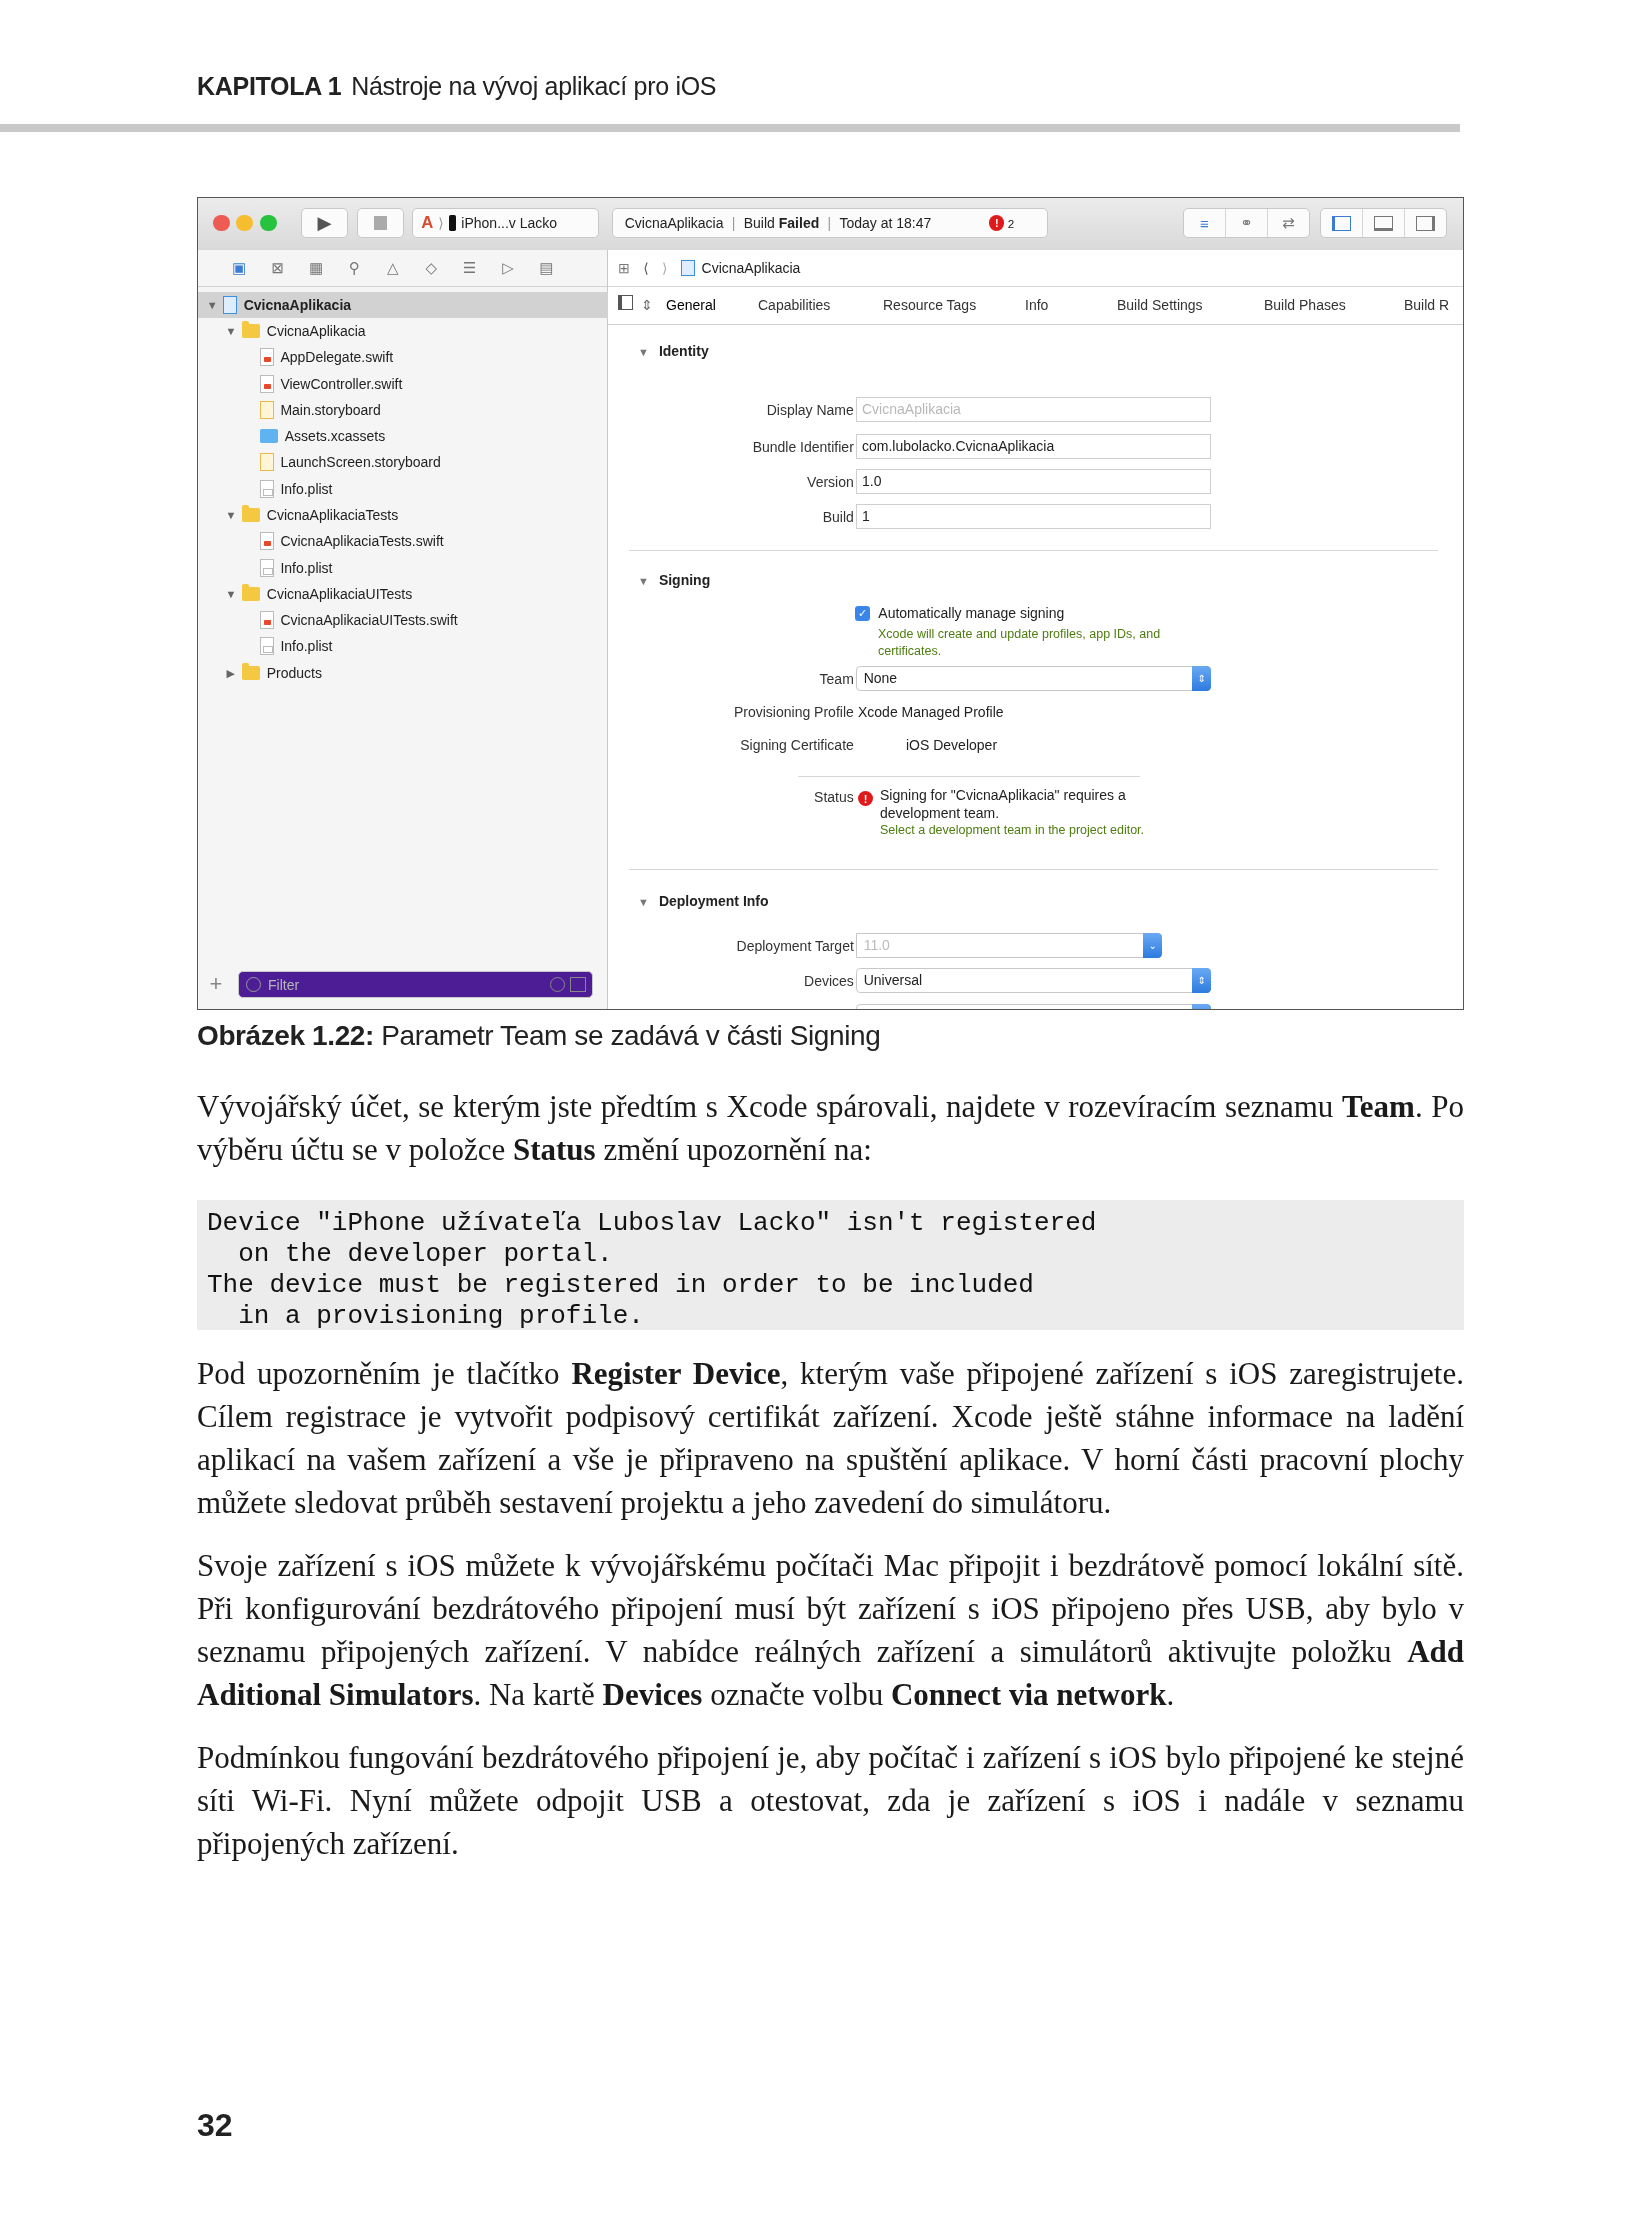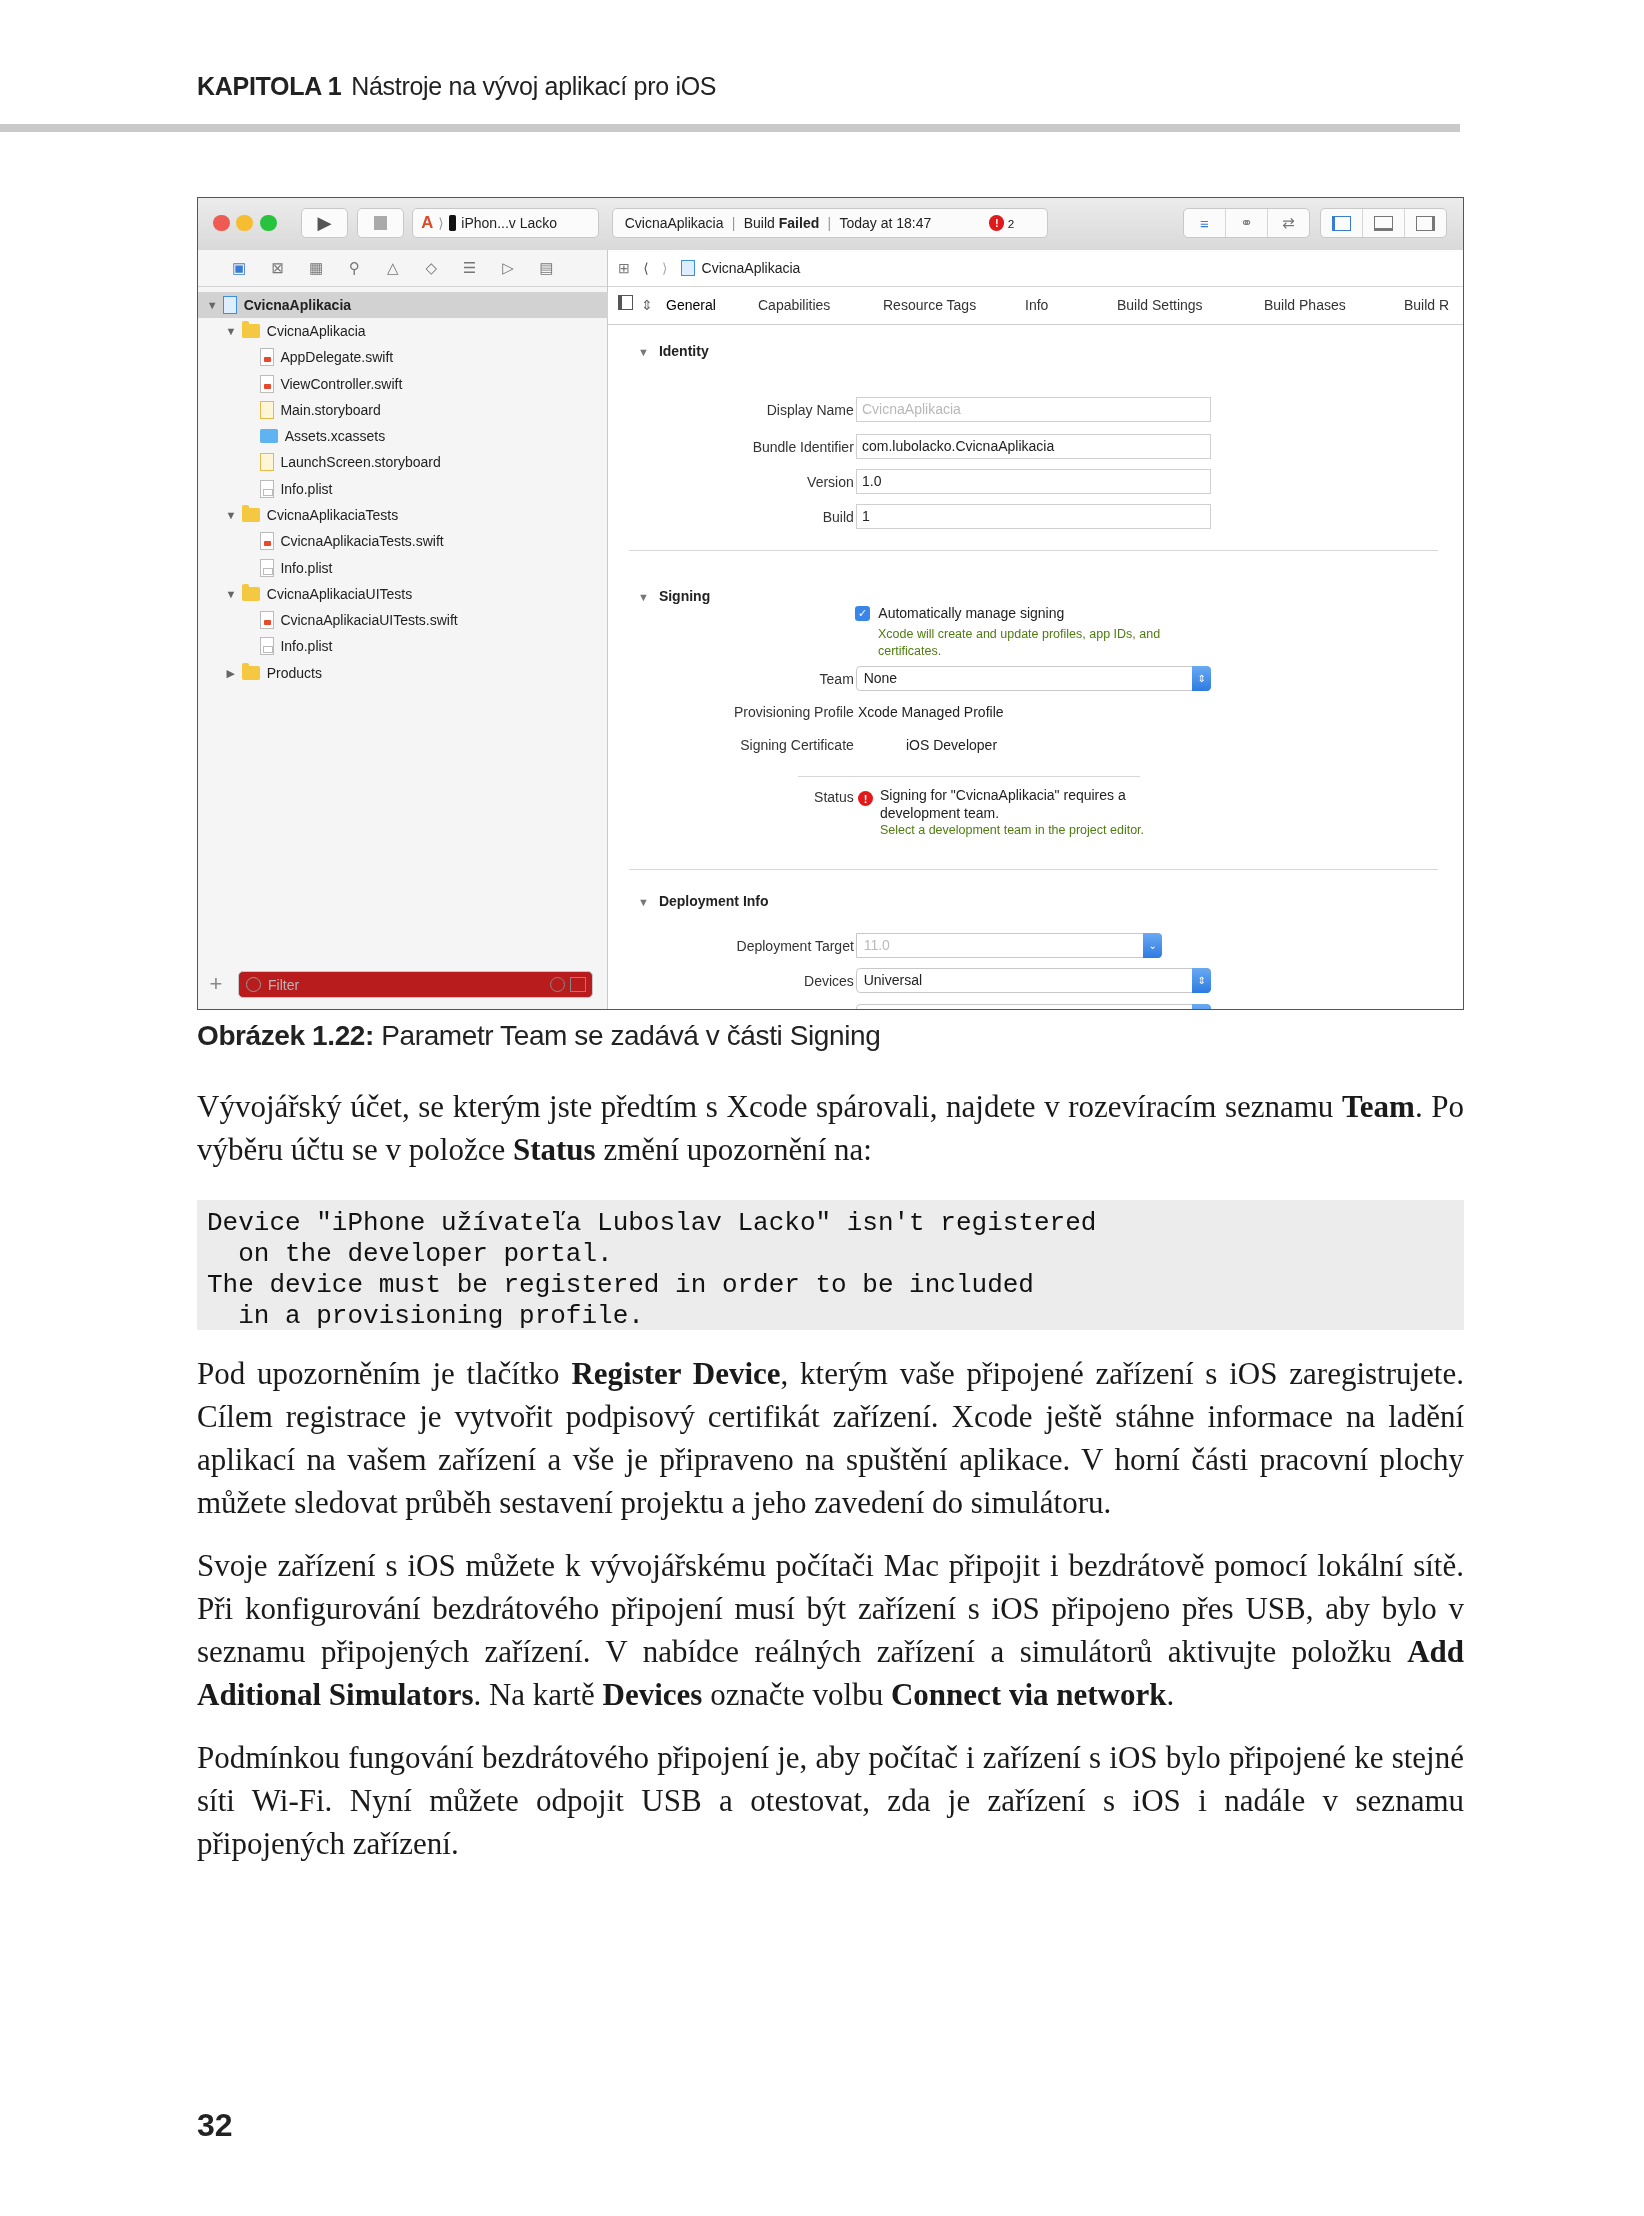--- a/index.html
+++ b/index.html
@@ -33,21 +33,21 @@
   .ficon { width:16.7px; height:18.4px; margin-right:6.7px; flex:none; }
   .folder { background:#f5c842; border-radius:1.7px; height:14px; width:18.4px; position:relative; }
   .folder:before { content:""; position:absolute; left:0; top:-3.3px; width:7.5px; height:4.2px; background:#f5c842; border-radius:1.7px 1.7px 0 0; }
   .doc { background:#fff; border:0.8px solid #bbb; box-sizing:border-box; position:relative; width:14px; }
   .doc.swift:after { content:""; position:absolute; left:3.3px; top:8.3px; width:6.7px; height:5px; background:#e8492d; border-radius:0.8px; }
   .doc.sb { background:#fff6d8; border-color:#e6b949; }
   .doc.plist:after { content:""; position:absolute; left:2.5px; top:8.3px; width:7.5px; height:5px; border:0.8px solid #bbb; }
   .proj { background:#dfeefe; border:0.8px solid #3f8ee6; box-sizing:border-box; width:14px; }
   .xcassets { background:#5eb3f0; border-radius:1.7px; width:18.4px; height:14px; }
   .filter { left:8.3px; top:721px; width:392px; height:28px; }
-  .filter-box { position:absolute; left:32px; top:0; width:355px; height:27px; border:0.8px solid #c8c8c8; border-radius:5px; background:#b91c1c; box-sizing:border-box; display:flex; align-items:center; font-size:14px; color:#b7b7b7; padding-left:6.7px; }
+  .filter-box { position:absolute; left:32px; top:0; width:355px; height:27px; border:0.8px solid #c8c8c8; border-radius:5px; background:#4c1d95; box-sizing:border-box; display:flex; align-items:center; font-size:14px; color:#b7b7b7; padding-left:6.7px; }
 
   
   .editor { left:410px; top:52px; width:855px; height:759px; background:#fff; }
   .jump { left:0; top:0; width:100%; height:37px; border-bottom:0.8px solid #d6d6d6; display:flex; align-items:center; padding-left:10px; box-sizing:border-box; font-size:14px; color:#222; gap:13.4px; }
   .tabs { left:0; top:37px; width:100%; height:37px; border-bottom:0.8px solid #cfcfcf; font-size:14px; color:#333; }
   .tab { position:absolute; top:10px; white-space:nowrap; }
   .tab.active { color:#000000; }
   .sect-title { font-size:14px; font-weight:bold; color:#222; white-space:nowrap; }
   .sect-title .tri { color:#777; font-size:11px; margin-right:10px; }
   .lbl { font-size:14px; color:#333; text-align:right; width:250px; white-space:nowrap; }
@@ -248,21 +248,21 @@
     <div class="abs lbl" style="left:-4.2px;top:152px;">Display Name</div>
     <div class="abs fld dim" style="left:248px;top:147px;width:355px;">CvicnaAplikacia</div>
     <div class="abs lbl" style="left:-4.2px;top:189px;">Bundle Identifier</div>
     <div class="abs fld" style="left:248px;top:184px;width:355px;">com.lubolacko.CvicnaAplikacia</div>
     <div class="abs lbl" style="left:-4.2px;top:224px;">Version</div>
     <div class="abs fld" style="left:248px;top:219px;width:355px;">1.0</div>
     <div class="abs lbl" style="left:-4.2px;top:259px;">Build</div>
     <div class="abs fld" style="left:248px;top:254px;width:355px;">1</div>
     <div class="abs hline" style="left:21px;top:300px;width:809px;"></div>
 
-    <div class="abs sect-title" style="left:30px;top:338px;"><span class="tri">▼</span><span>Signing</span></div>
+    <div class="abs sect-title" style="left:30px;top:322px;"><span class="tri">▼</span><span>Signing</span></div>
     <div class="abs" style="left:247px;top:355px;display:flex;align-items:center;gap:8.3px;">
       <span class="chk">✓</span>
       <span class="val">Automatically manage signing</span>
     </div>
     <div class="abs small" style="left:270px;top:376px;">
       <div>Xcode will create and update profiles, app IDs, and</div>
       <div>certificates.</div>
     </div>
     <div class="abs lbl" style="left:-4.2px;top:421px;">Team</div>
     <div class="popup" style="left:248px;top:416px;width:355px;">

